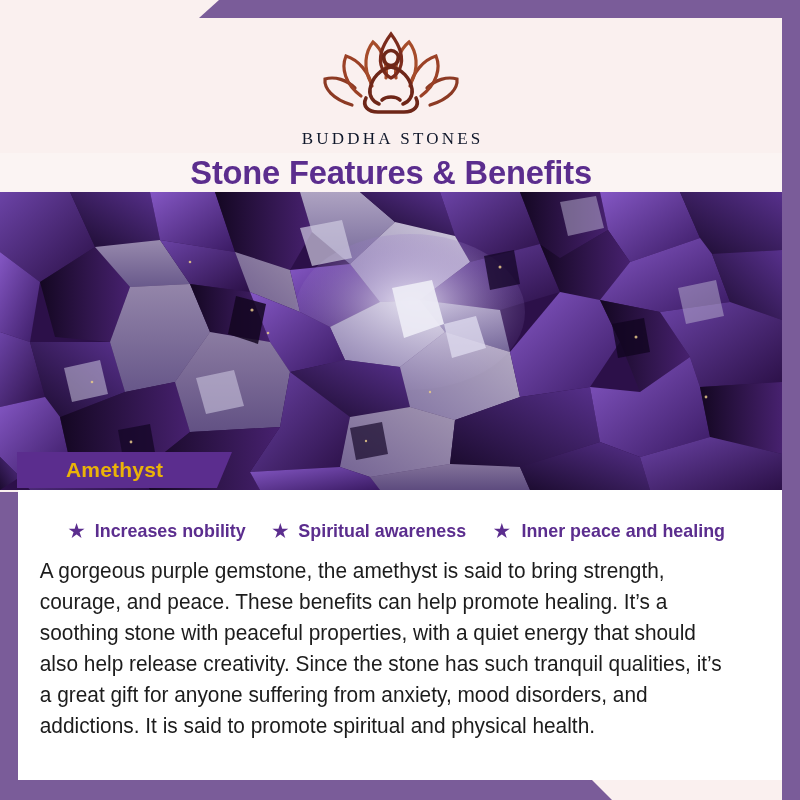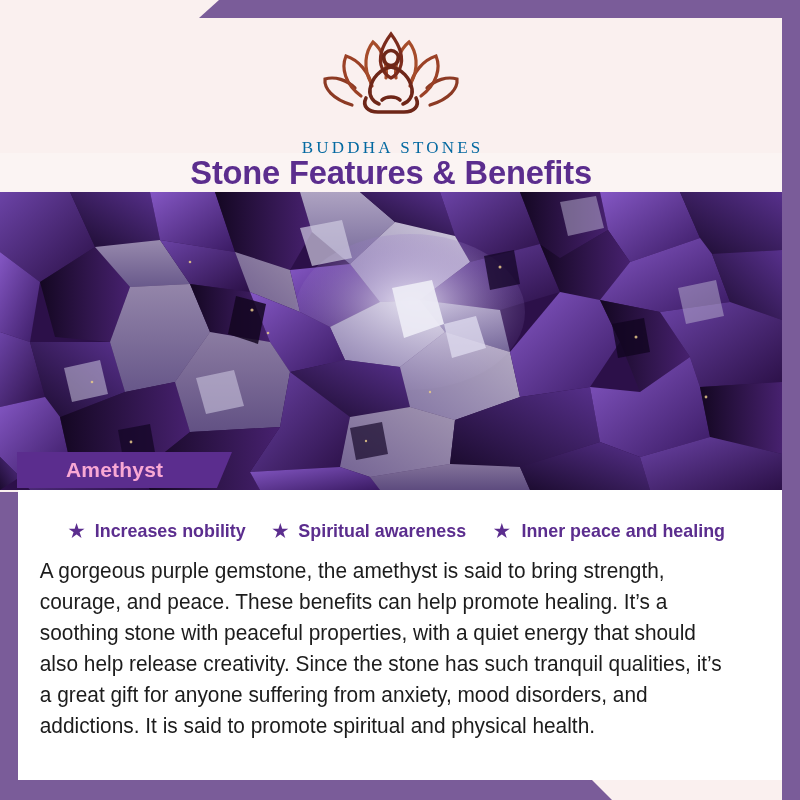--- a/index.html
+++ b/index.html
@@ -64,25 +64,25 @@
   }
 
   .logo-block {
     margin-top: 8px;
     display: flex;
     flex-direction: column;
     align-items: center;
   }
   .logo-mark { display: block; }
   .logo-word {
-    margin-top: 16px;
+    margin-top: 7px;
     font-family: "Liberation Serif", serif;
     font-size: 17px;
     letter-spacing: 3.2px;
-    color: #0369a1;
+    color: #0f172a;
     text-indent: 3.2px;
   }
 
   .title-bar {
     position: absolute;
     bottom: 0; left: 0;
     width: 782px;
     text-align: center;
     background: #fbf4f3;
   }
@@ -113,21 +113,21 @@
     top: 452px; left: 17px;
     width: 215px;
     height: 36px;
     background: #5b2d8e;
     clip-path: polygon(0 0, 100% 0, 93% 100%, 0 100%);
     display: flex;
     align-items: center;
   }
   .name-text {
     margin-left: 49px;
-    color: #f9a8d4;
+    color: #eab308;
     font-size: 21px;
     font-weight: bold;
     letter-spacing: 0.2px;
   }
 
   
   .content {
     position: absolute;
     top: 490px; left: 18px;
     width: 764px;

